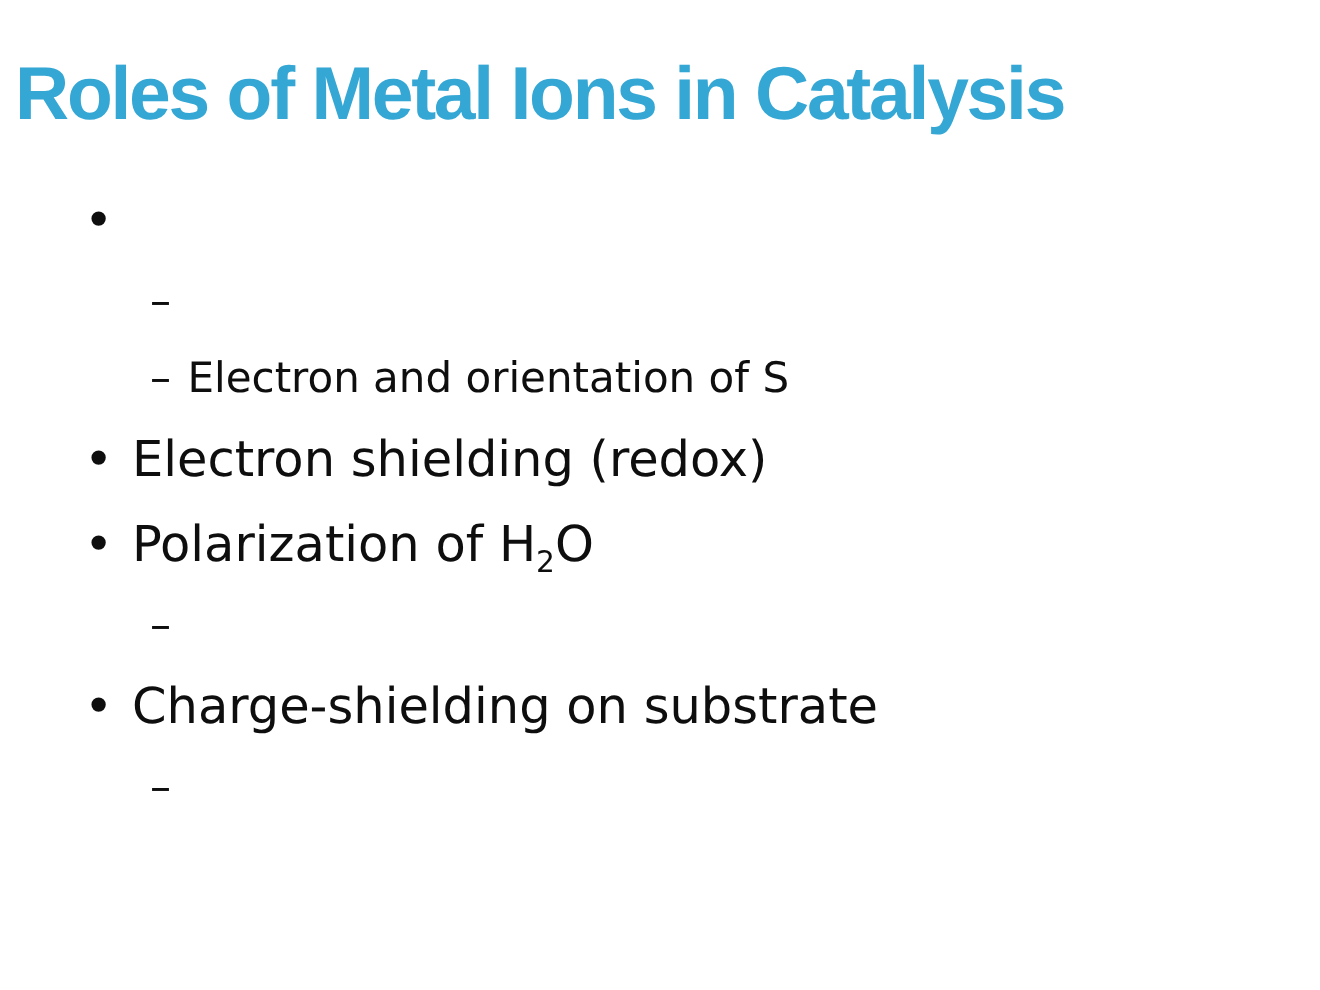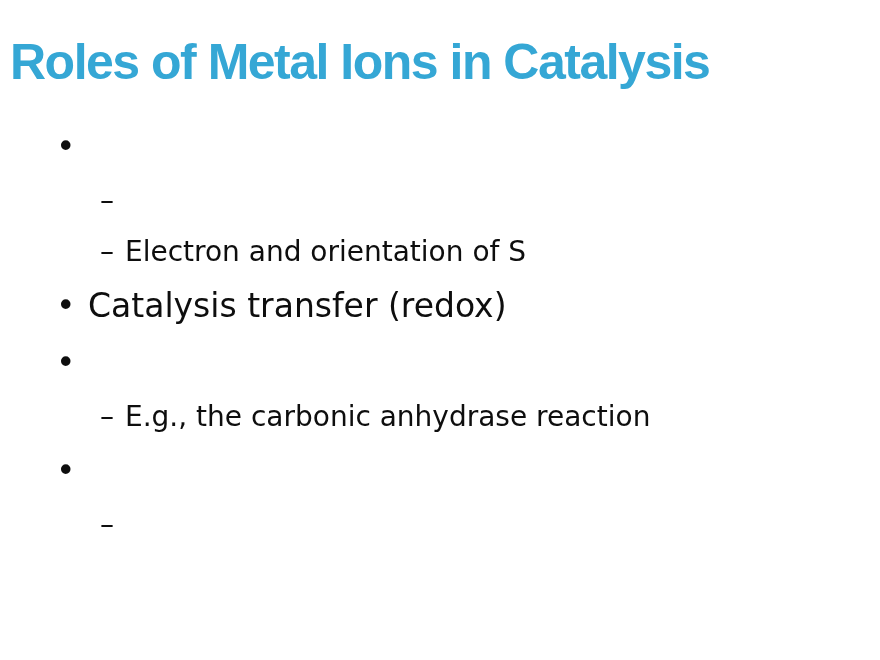--- a/index.html
+++ b/index.html
@@ -81,29 +81,30 @@
       </div>
       <div class="row l2">
         <span class="marker">–</span>
       </div>
       <div class="row l2">
         <span class="marker">–</span>
         <span class="text"><span>Electron and orientation of S</span></span>
       </div>
       <div class="row l1">
         <span class="marker">•</span>
-        <span class="text"><span>Catalysis transfer (redox)</span></span>
+        <span class="text"><span>Electron shielding (redox)</span></span>
       </div>
       <div class="row l1">
         <span class="marker">•</span>
+        <span class="text"><span>Polarization of H</span><span class="part-sub">2</span><span>O</span></span>
       </div>
       <div class="row l2">
         <span class="marker">–</span>
-        <span class="text"><span>E.g., the carbonic anhydrase reaction</span></span>
       </div>
       <div class="row l1">
         <span class="marker">•</span>
+        <span class="text"><span>Charge-shielding on substrate</span></span>
       </div>
       <div class="row l2">
         <span class="marker">–</span>
       </div>
     </div>
 </div>
 
 </body></html>

